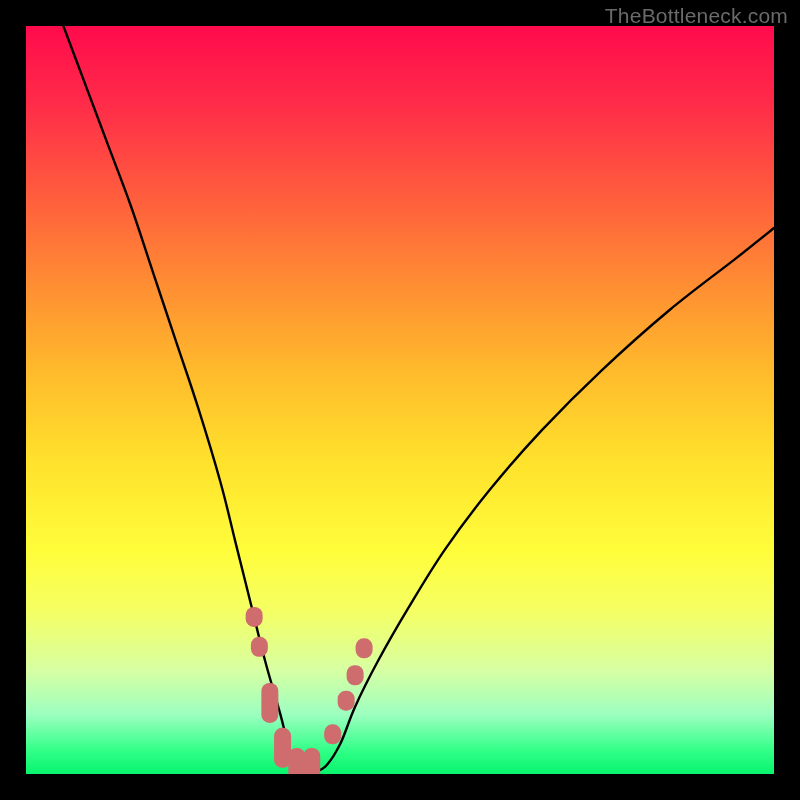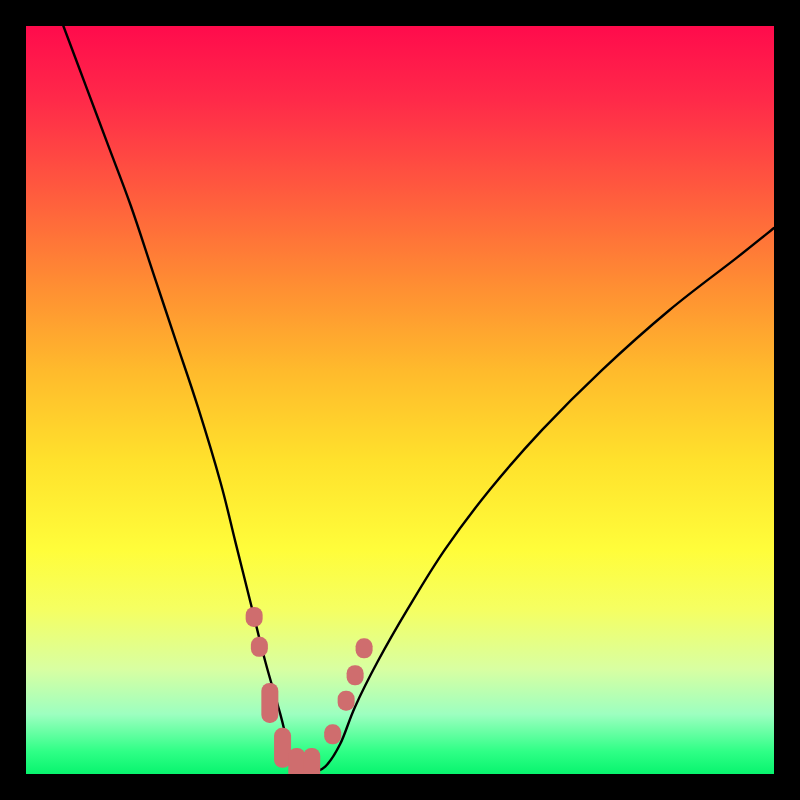--- a/index.html
+++ b/index.html
@@ -55,20 +55,21 @@
     font-size: 21px;
     font-weight: 500;
     letter-spacing: 0.2px;
     user-select: none;
   }
 </style>
 </head>
 <body>
 
 <div class="frame">
+  <div class="watermark">TheBottleneck.com</div>
   <div class="plot-area">
     <div class="gradient"></div>
     <svg class="curve-layer" viewBox="0 0 748 748" preserveAspectRatio="none">
       <g>
         <path id="curve-path" fill="none" stroke="#000000" stroke-width="2.4" stroke-linecap="round" d="M 37.40 0.00 C 41.44 10.77, 51.76 38.30, 59.84 59.84 C 67.92 81.38, 74.20 98.14, 82.28 119.68 C 90.36 141.22, 96.64 156.63, 104.72 179.52 C 112.80 202.41, 119.08 222.60, 127.16 246.84 C 135.24 271.08, 141.52 289.92, 149.60 314.16 C 157.68 338.40, 163.96 355.90, 172.04 381.48 C 180.12 407.06, 187.75 432.04, 194.48 456.28 C 201.21 480.52, 204.05 494.58, 209.44 516.12 C 214.83 537.66, 219.01 554.42, 224.40 575.96 C 229.79 597.50, 233.97 615.60, 239.36 635.80 C 244.75 656.00, 250.28 673.35, 254.32 688.16 C 258.36 702.97, 259.11 708.66, 261.80 718.08 C 264.49 727.50, 265.24 735.54, 269.28 740.52 C 273.32 745.50, 278.85 745.76, 284.24 745.76 C 289.63 745.76, 293.81 745.50, 299.20 740.52 C 304.59 735.54, 308.77 728.85, 314.16 718.08 C 319.55 707.31, 322.39 695.49, 329.12 680.68 C 335.85 665.87, 342.14 653.30, 351.56 635.80 C 360.98 618.30, 369.36 603.64, 381.48 583.44 C 393.60 563.24, 404.07 545.14, 418.88 523.60 C 433.69 502.06, 446.26 485.30, 463.76 463.76 C 481.26 442.22, 495.92 425.46, 516.12 403.92 C 536.32 382.38, 553.07 365.62, 575.96 344.08 C 598.85 322.54, 619.04 304.44, 643.28 284.24 C 667.52 264.04, 691.75 246.69, 710.60 231.88 C 729.45 217.07, 741.27 207.35, 748.00 201.96"></path>
       </g>
       <g id="markers-group">
           <rect x="219.64" y="580.92" width="17" height="20" rx="8" ry="8" fill="#cf6d6e"></rect>
           <rect x="224.88" y="610.84" width="17" height="20" rx="8" ry="8" fill="#cf6d6e"></rect>
           <rect x="235.35" y="656.94" width="17" height="40" rx="8" ry="8" fill="#cf6d6e"></rect>

